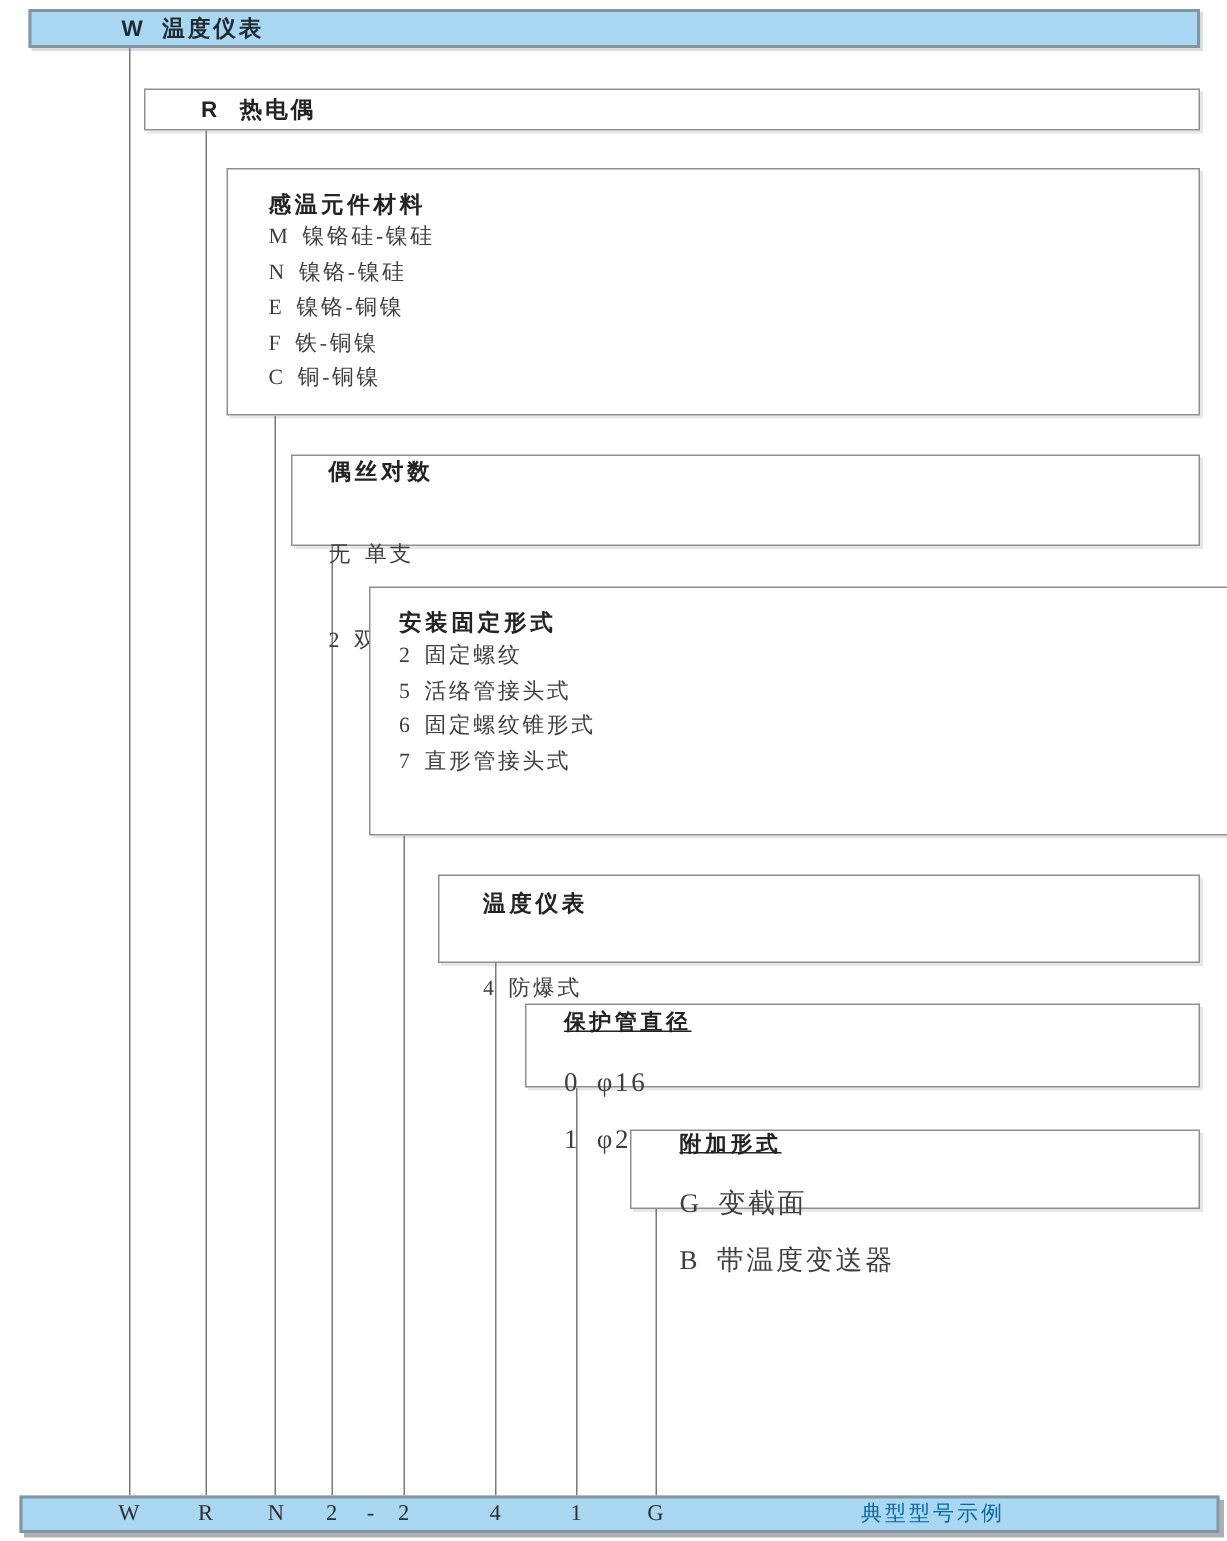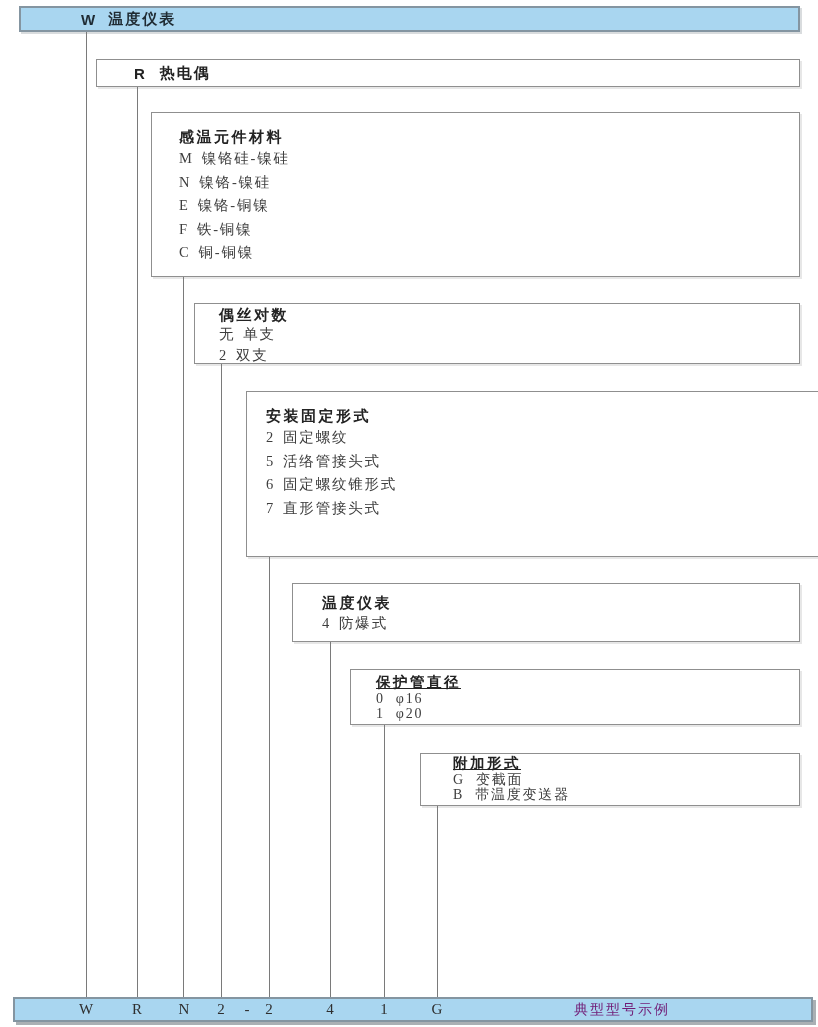--- a/index.html
+++ b/index.html
@@ -24,21 +24,21 @@
     left:13px; top:997px; width:800px; height:25px;
     box-shadow:3px 3px 0 #aab0b4;
     font-family:"Liberation Serif", serif;
   }
   .mcode {
     position:absolute; top:0; line-height:21px; transform:translateX(-50%);
     font-size:15px; color:#2e2e2e;
   }
   .mcaption {
     position:absolute; top:0; line-height:21px; transform:translateX(-50%);
-    font-size:14px; color:#701a75; letter-spacing:2px; white-space:nowrap;
+    font-size:14px; color:#0369a1; letter-spacing:2px; white-space:nowrap;
   }
   
   .box {
     position:absolute; background:#ffffff; border:1px solid #8f8f8f;
     box-sizing:border-box; box-shadow:2px 2px 0 rgba(120,120,120,.18);
   }
   .box-r {
     left:96px; top:59px; width:704px; height:28px;
     display:flex; align-items:center; padding-left:37px; gap:13px;
   }
@@ -48,23 +48,23 @@
   .box-title {
     font-weight:bold; font-size:15px; letter-spacing:2.5px; color:#232323;
     line-height:20px; white-space:nowrap;
   }
   .opt {
     font-family:"Liberation Serif", serif; font-size:14.5px; color:#3e3e3e;
     letter-spacing:1.8px; white-space:nowrap;
   }
   .opt-code { display:inline-block; margin-right:8px; }
   .lh-roomy .opt { line-height:23.5px; }
-  .lh-mid   .opt { line-height:21.3px; }
+  .lh-mid   .opt { line-height:21.3px;margin-top:36px; }
   .lh-tight .box-title { line-height:17px; font-size:14.5px;text-decoration:underline; }
-  .lh-tight .opt { line-height:15.3px; font-size:14px; }
+  .lh-tight .opt { line-height:15.3px; font-size:18px;margin-top:23px; }
   .lh-tight .opt-code { margin-right:11px; }
   
   .vline { position:absolute; width:1px; background:#7a7a7a; }
 </style>
 </head>
 <body>
 
 <div class="page">
 
   <div class="bar top-bar">

